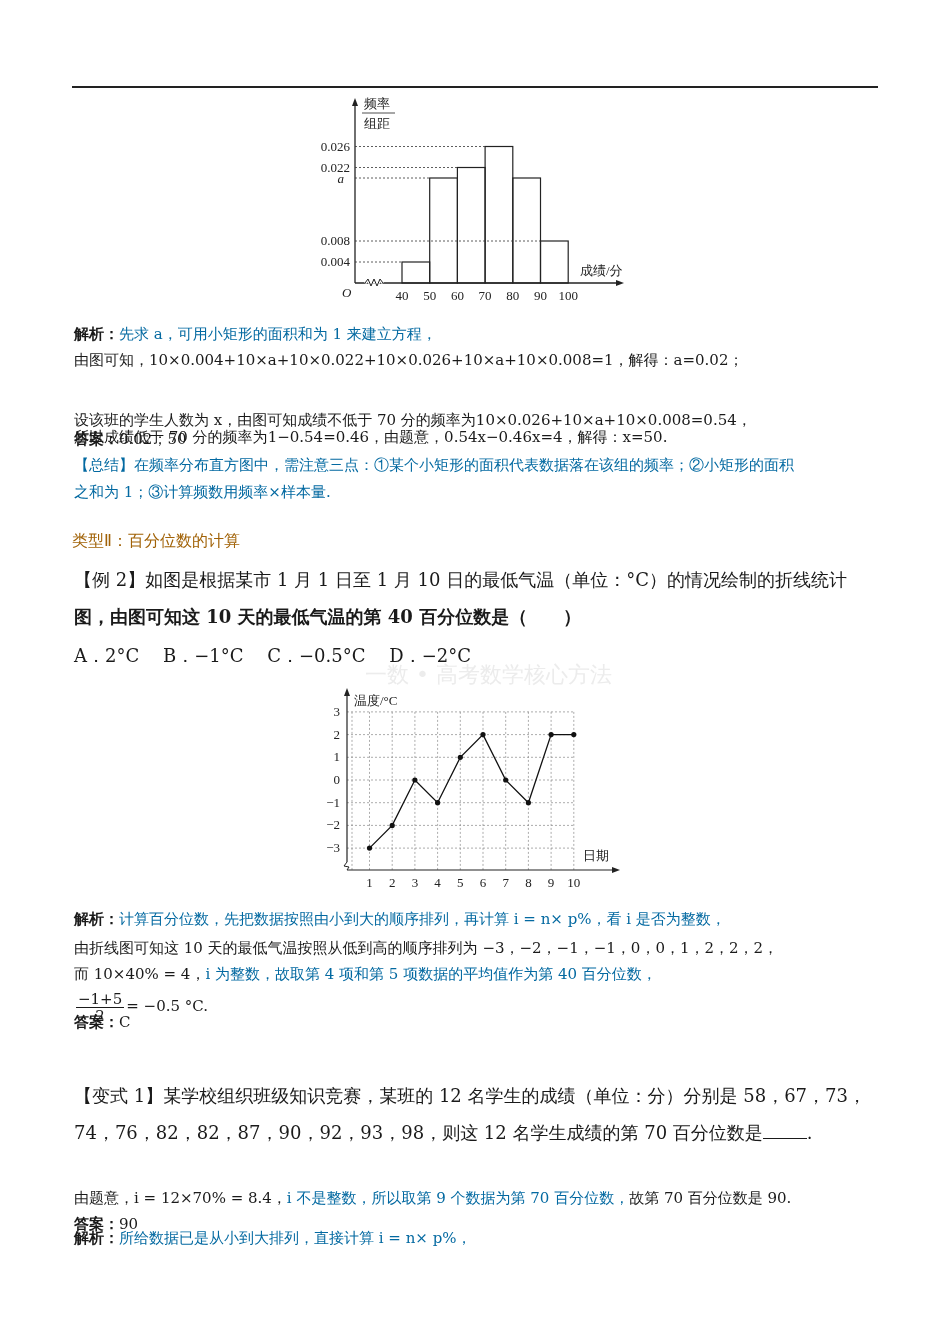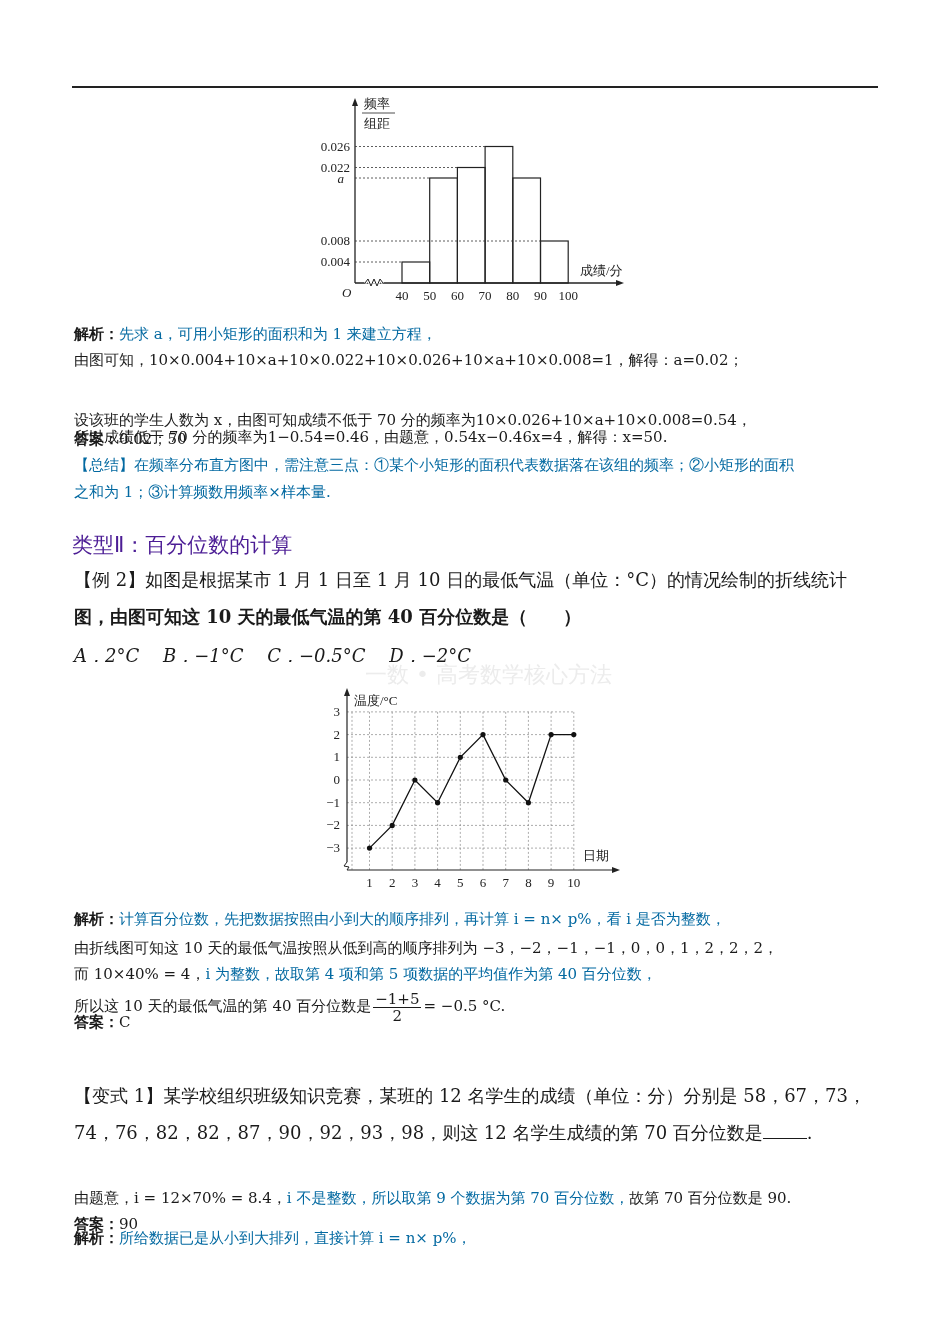--- a/index.html
+++ b/index.html
@@ -3,21 +3,21 @@
 <meta charset="utf-8">
 <style>
   html, body { margin: 0; padding: 0; background: #ffffff; }
   body { width: 950px; height: 1344px; position: relative; overflow: hidden;
          font-family: "DejaVu Serif", "Liberation Serif", serif; color: #1a1a1a; }
   .top-rule { position: absolute; left: 72px; top: 86px; width: 806px; height: 2px; background: #222; }
   .line { position: absolute; left: 74px; font-size: 15px; white-space: nowrap; line-height: 20px; }
   .big { font-size: 18px; }
   .blue { color: #0369a1; }
   .bold { font-weight: bold; font-family: "DejaVu Sans", sans-serif; }
-  .heading { position: absolute; left: 72px; top: 531px; font-size: 21px; color: #4c1d95; font-family: "DejaVu Sans", sans-serif; }
+  .heading { position: absolute; left: 72px; top: 531px; font-size: 16px; color: #a16207; font-family: "DejaVu Sans", sans-serif; }
   .frac { display: inline-block; vertical-align: middle; text-align: center; margin: 0 2px; }
   .frac .num { display: block; border-bottom: 1px solid #1a1a1a; padding: 0 2px; line-height: 16px; }
   .frac .den { display: block; line-height: 16px; }
   .blank { display: inline-block; width: 44px; border-bottom: 1px solid #1a1a1a; height: 14px; }
   .watermark { position: absolute; left: 365px; top: 660px; font-size: 22px; color: #ececec; font-family: "DejaVu Sans", sans-serif; }
   svg text { font-family: "Liberation Serif", serif; }
 </style>
 </head>
 <body>
 
@@ -77,21 +77,21 @@
 <div class="line" style="top:429px;">
   <span class="bold">答案：</span><span>0.02；50</span>
 </div>
 <div class="line blue" style="top:455px;">【总结】在频率分布直方图中，需注意三点：①某个小矩形的面积代表数据落在该组的频率；②小矩形的面积</div>
 <div class="line blue" style="top:482px;">之和为 1；③计算频数用频率×样本量.</div>
 
 <div class="heading">类型Ⅱ：百分位数的计算</div>
 
 <div class="line big" style="top:570px;">【例 2】如图是根据某市 1 月 1 日至 1 月 10 日的最低气温（单位：°C）的情况绘制的折线统计</div>
 <div class="line big" style="top:607px;font-weight:bold;">图，由图可知这 10 天的最低气温的第 40 百分位数是（　　）</div>
-<div class="line big" style="top:646px;font-style:italic;">
+<div class="line big" style="top:646px;">
   <span>A．2°C</span>　
   <span>B．−1°C</span>　
   <span>C．−0.5°C</span>　
   <span>D．−2°C</span>
 </div>
 <div class="watermark">一数 • 高考数学核心方法</div>
 
 <svg id="linechart" style="position:absolute;left:320px;top:680px;" width="320" height="215">
   <g id="line-g">
       <line x1="27" y1="168.1" x2="254.79999999999998" y2="168.1" stroke="#888" stroke-width="0.7" stroke-dasharray="2,2"></line>
@@ -151,21 +151,21 @@
 </svg>
 
 <div class="line" style="top:909px;">
   <span class="bold">解析：</span><span class="blue">计算百分位数，先把数据按照由小到大的顺序排列，再计算 i = n× p%，看 i 是否为整数，</span>
 </div>
 <div class="line" style="top:938px;">由折线图可知这 10 天的最低气温按照从低到高的顺序排列为 −3，−2，−1，−1，0，0，1，2，2，2，</div>
 <div class="line" style="top:964px;">
   <span>而 10×40% = 4，</span><span class="blue">i 为整数，故取第 4 项和第 5 项数据的平均值作为第 40 百分位数，</span>
 </div>
 <div class="line" style="top:988px;line-height:36px;">
-  <span>所以这 10 天的最低气温的第 40 百分位数是</span><span class="frac"><span class="num">−1+5</span><span class="den">2</span></span><span>= −0.5 °C.</span>
+  <span class="frac"><span class="num">−1+5</span><span class="den">2</span></span><span>= −0.5 °C.</span>
 </div>
 <div class="line" style="top:1012px;">
   <span class="bold">答案：</span><span>C</span>
 </div>
 
 <div class="line big" style="top:1086px;">【变式 1】某学校组织班级知识竞赛，某班的 12 名学生的成绩（单位：分）分别是 58，67，73，</div>
 <div class="line big" style="top:1123px;">
   <span>74，76，82，82，87，90，92，93，98，则这 12 名学生成绩的第 70 百分位数是</span><span class="blank"></span><span>.</span>
 </div>
 <div class="line" style="top:1228px;">

